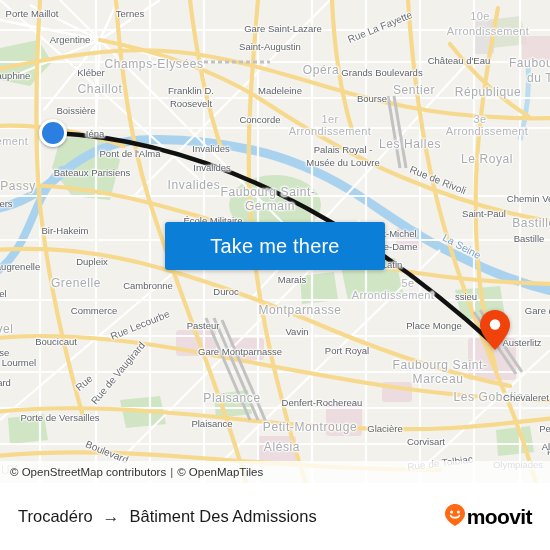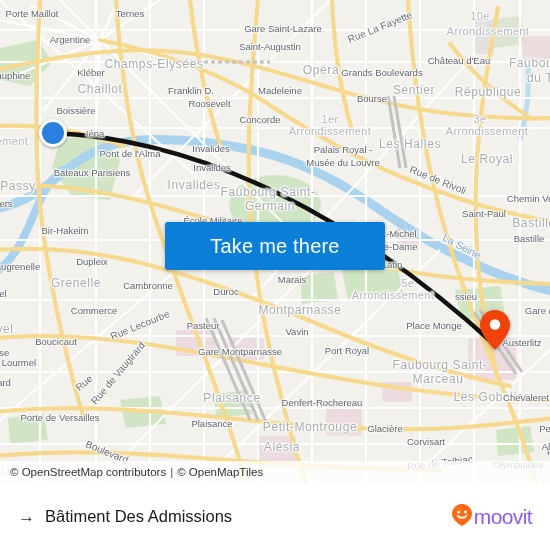--- a/index.html
+++ b/index.html
@@ -71,21 +71,21 @@
   #footer{
     position:absolute;left:0;top:483px;width:550px;height:67px;
     background:#ffffff;display:flex;align-items:center;
     box-sizing:border-box;padding:0 18px;
   }
   #route-summary{display:flex;align-items:center;gap:10px;flex:1;}
   #origin-name,#dest-name{font-size:16.5px;color:#1b1b1b;}
   #route-arrow{font-size:17px;color:#2f2f2f;line-height:1;}
   #moovit-logo{display:flex;align-items:center;gap:2px;}
   #moovit-wordmark{
-    font-size:21px;font-weight:normal;color:#8b5cf6;letter-spacing:-.6px;
+    font-size:21px;font-weight:bold;color:#000000;letter-spacing:-.6px;
     font-family:"Liberation Sans", sans-serif;
   }
 </style>
 </head>
 <body>
 
 <div id="app">
 
   <div id="map">
 
@@ -221,21 +221,21 @@
         <div class="maplabel lb-poi" style="left: 459px; top: 60px;">Château d'Eau</div>
         <div class="maplabel lb-district" style="left: 154px; top: 64px;">Champs-Elysées</div>
         <div class="maplabel lb-district" style="left: 321px; top: 70px;">Opéra</div>
         <div class="maplabel lb-poi" style="left: 382px; top: 72px;">Grands Boulevards</div>
         <div class="maplabel lb-poi" style="left: 91px; top: 72px;">Kléber</div>
         <div class="maplabel lb-district" style="left: 537px; top: 63px;">Faubourg</div>
         <div class="maplabel lb-district" style="left: 540px; top: 78px;">du T</div>
         <div class="maplabel lb-poi" style="left: 10px; top: 75px;">Dauphine</div>
         <div class="maplabel lb-district" style="left: 100px; top: 89px;">Chaillot</div>
         <div class="maplabel lb-poi" style="left: 191px; top: 90px;">Franklin D.</div>
-        <div class="maplabel lb-poi" style="left: 191px; top: 103px; padding-left: 37px;">Roosevelt</div>
+        <div class="maplabel lb-poi" style="left: 191px; top: 103px;">Roosevelt</div>
         <div class="maplabel lb-poi" style="left: 280px; top: 90px;">Madeleine</div>
         <div class="maplabel lb-district" style="left: 414px; top: 90px;">Sentier</div>
         <div class="maplabel lb-district" style="left: 488px; top: 92px;">République</div>
         <div class="maplabel lb-poi" style="left: 372px; top: 98px;">Bourse</div>
         <div class="maplabel lb-poi" style="left: 76px; top: 110px;">Boissière</div>
         <div class="maplabel lb-poi" style="left: 260px; top: 119px;">Concorde</div>
         <div class="maplabel lb-arr" style="left: 330px; top: 119px;">1er</div>
         <div class="maplabel lb-arr" style="left: 330px; top: 131px;">Arrondissement</div>
         <div class="maplabel lb-arr" style="left: 480px; top: 119px;">3e</div>
         <div class="maplabel lb-arr" style="left: 487px; top: 131px;">Arrondissement</div>
@@ -326,20 +326,21 @@
 
     <div id="attribution">
       <span>© OpenStreetMap contributors</span>
       <span class="sep">|</span>
       <span>© OpenMapTiles</span>
     </div>
   </div>
 
   <div id="footer">
     <div id="route-summary">
+      <span id="origin-name">Trocadéro</span>
       <span id="route-arrow">→</span>
       <span id="dest-name">Bâtiment Des Admissions</span>
     </div>
     <div id="moovit-logo">
       <span>
         <svg width="20" height="22" viewBox="0 0 20 22">
           <path d="M10 0 C4.5 0 0 4.5 0 10 C0 16.5 10 22 10 22 C10 22 20 16.5 20 10 C20 4.5 15.5 0 10 0 Z" fill="#ff6a13"></path>
           <circle cx="6.6" cy="8" r="1.5" fill="#ffffff"></circle>
           <circle cx="13.4" cy="8" r="1.5" fill="#ffffff"></circle>
           <path d="M5.6 11.6 C7 14.4 13 14.4 14.4 11.6" fill="none" stroke="#ffffff" stroke-width="1.7" stroke-linecap="round"></path>

